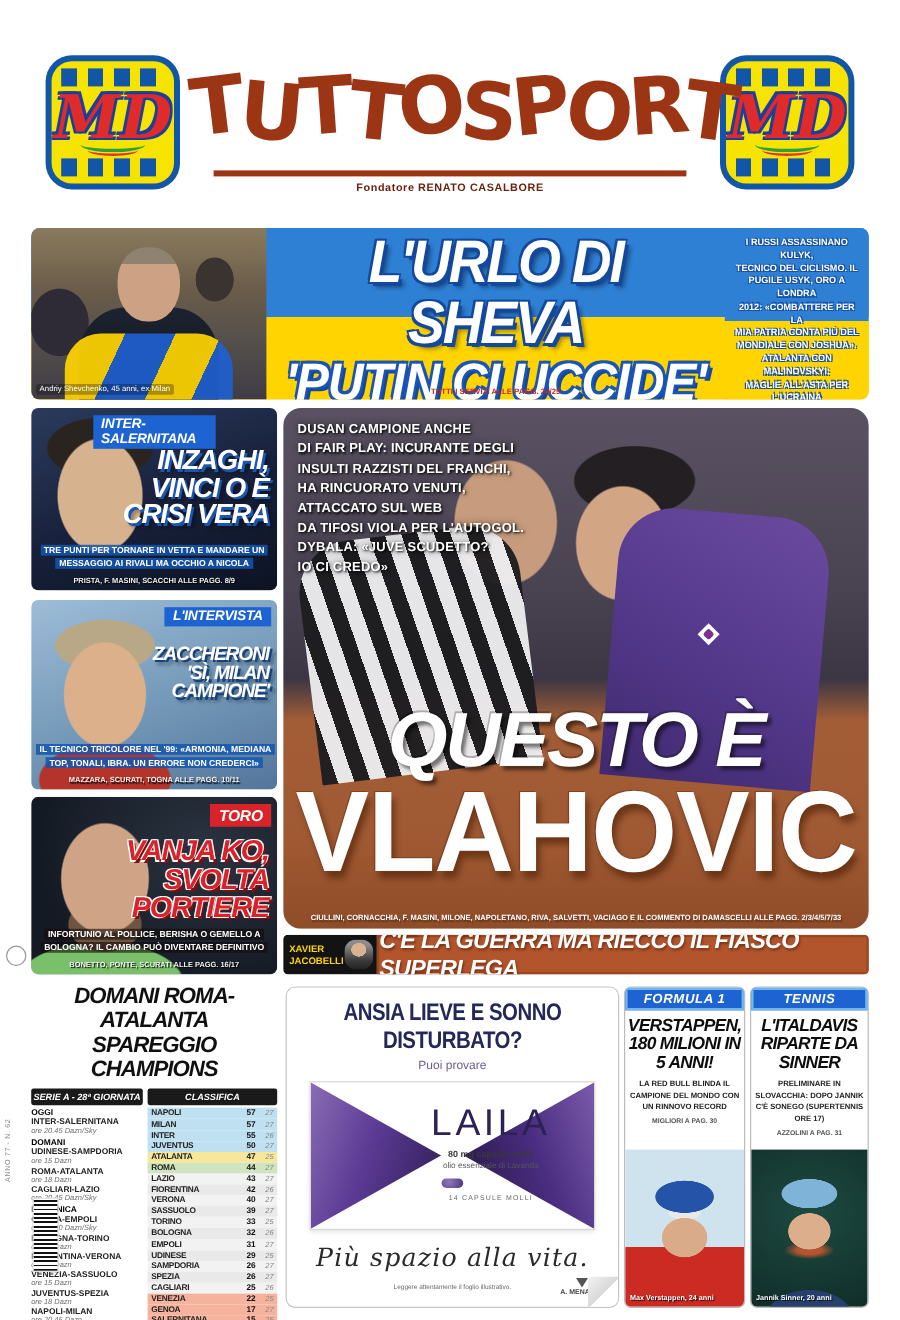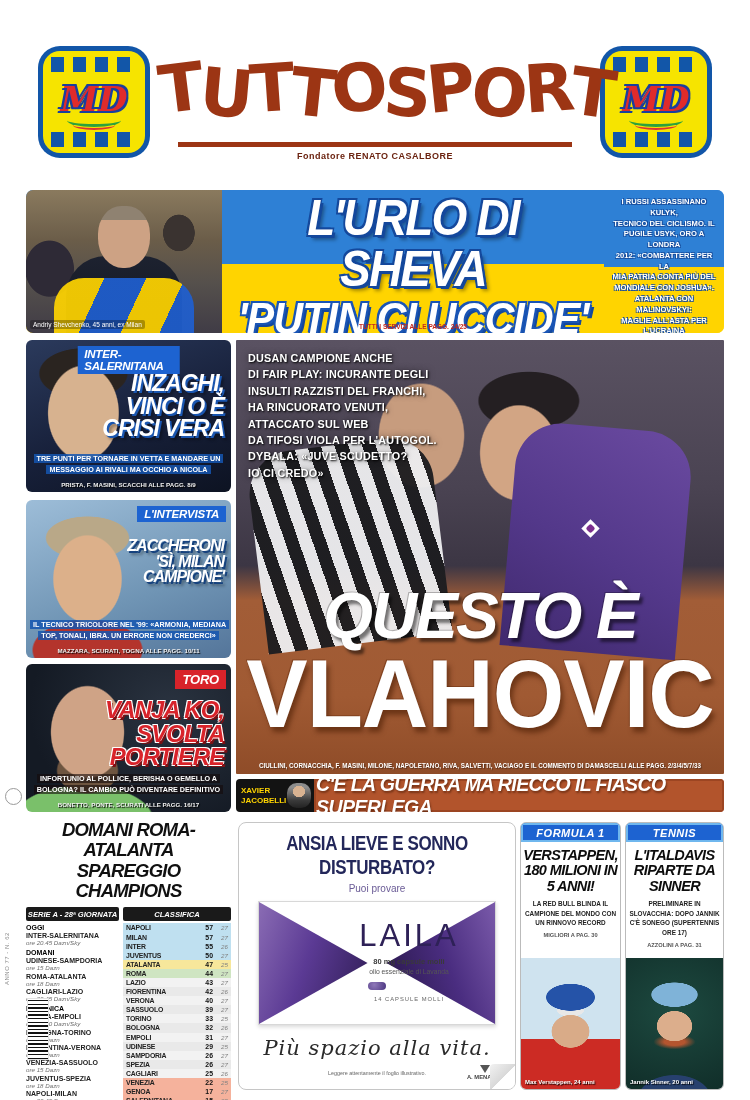--- a/index.html
+++ b/index.html
@@ -6,21 +6,21 @@
   .page{position:relative;width:750px;height:1100px;margin:0 auto;background:#fff;
         font-family:"Liberation Sans",sans-serif;overflow:hidden;}
   
   .md-logo{position:absolute;top:46px;width:112px;height:112px;background:#1256a8;border-radius:22px;}
   .md-logo.left{left:38px}.md-logo.right{right:38px}
   .md-inner{position:absolute;inset:5px;background:#f6e400;border-radius:17px;overflow:hidden;}
   .md-strip{position:absolute;left:8px;right:8px;height:15px;
             background:repeating-linear-gradient(90deg,#1256a8 0 13px,transparent 13px 22px);}
   .md-strip.top{top:6px}.md-strip.bottom{bottom:6px}
   .md-text{position:absolute;top:50%;left:50%;transform:translate(-50%,-58%);
-           font-family:"DejaVu Serif",serif;font-weight:bold;font-style:italic;font-size:34px;color:#e02b2b;
+           font-family:"DejaVu Serif",serif;font-weight:bold;font-style:italic;font-size:50px;color:#e02b2b;
            text-shadow:-2px -2px 0 #1a3f9e,2px -2px 0 #1a3f9e,-2px 2px 0 #1a3f9e,2px 2px 0 #1a3f9e;}
   .md-arc{position:absolute;left:24px;right:24px;bottom:26px;height:10px;border-bottom:3px solid #2da23c;border-radius:50%;}
   .md-arc2{position:absolute;left:30px;right:30px;bottom:23px;height:8px;border-bottom:2px solid #d33;border-radius:50%;}
   .logo-wrap{position:absolute;left:160px;right:160px;top:52px;height:92px;text-align:center;white-space:nowrap;}
   .logo-letter{display:inline-block;font-weight:900;font-size:66px;color:#9c3514;letter-spacing:-2px;margin:0 -1px;
                font-family:"DejaVu Sans",sans-serif;}
   .logo-rule{position:absolute;left:178px;right:178px;top:142px;height:5px;background:#9c3514;}
   .founder{position:absolute;left:0;right:0;top:151px;text-align:center;font-size:9px;font-weight:bold;
            color:#6b2310;letter-spacing:.5px;}
   .dateline{position:absolute;left:26px;right:26px;top:169px;height:17px;border-top:1px solid #999;
@@ -87,21 +87,21 @@
   .art2 .art-headline{top:38px;font-size:16px;text-shadow:2px 2px 0 #16427e,4px 4px 3px rgba(0,0,0,.35);}
   .art3 .art-headline{top:34px;font-size:24px;color:#d8232a;
                 text-shadow:-1px -1px 0 #fff,1px -1px 0 #fff,-1px 1px 0 #fff,2px 2px 0 #7a1115;}
   .art-sub{position:absolute;left:4px;right:4px;bottom:17px;text-align:center;font-size:7.2px;line-height:1.55;
            font-weight:800;color:#fff;}
   .art-sub span{background:rgba(21,86,176,.85);padding:0 3px;box-decoration-break:clone;-webkit-box-decoration-break:clone;}
   .art3 .art-sub span{background:rgba(20,10,10,.6);}
   .art-caption{position:absolute;left:4px;right:4px;bottom:4px;text-align:center;font-size:6.2px;font-weight:bold;
            color:#f0f0f0;text-shadow:1px 1px 1px #000;}
   
-  .main-photo{position:absolute;left:236px;top:340px;width:488px;height:434px;border-radius:1px;overflow:hidden;
+  .main-photo{position:absolute;left:236px;top:340px;width:488px;height:434px;border-radius:15px;overflow:hidden;
       background:
         radial-gradient(70px 85px at 38% 22%,#c79c7e 60%,transparent 62%),
         radial-gradient(64px 78px at 58% 26%,#d2a584 60%,transparent 62%),
         radial-gradient(80px 46px at 60% 14%,#241f22 62%,transparent 64%),
         linear-gradient(180deg,#5a5262 0%,#4a4352 34%,#3c3644 52%,#a25d37 60%,#a05a33 82%,#8f4c28 100%);}
   .fig-left{position:absolute;left:4%;top:24%;width:38%;height:46%;border-radius:44px 44px 0 0;transform:rotate(-7deg);
       background:repeating-linear-gradient(78deg,#1d1d20 0 13px,#ececee 13px 26px);opacity:.96;}
   .fig-right{position:absolute;right:8%;top:20%;width:36%;height:52%;border-radius:46px 46px 0 0;transform:rotate(5deg);
       background:linear-gradient(205deg,#6a4aa0 0%,#53388a 55%,#40296e 100%);}
   .fig-badge{position:absolute;right:26%;top:42%;width:13px;height:13px;background:#fff;transform:rotate(45deg);}

